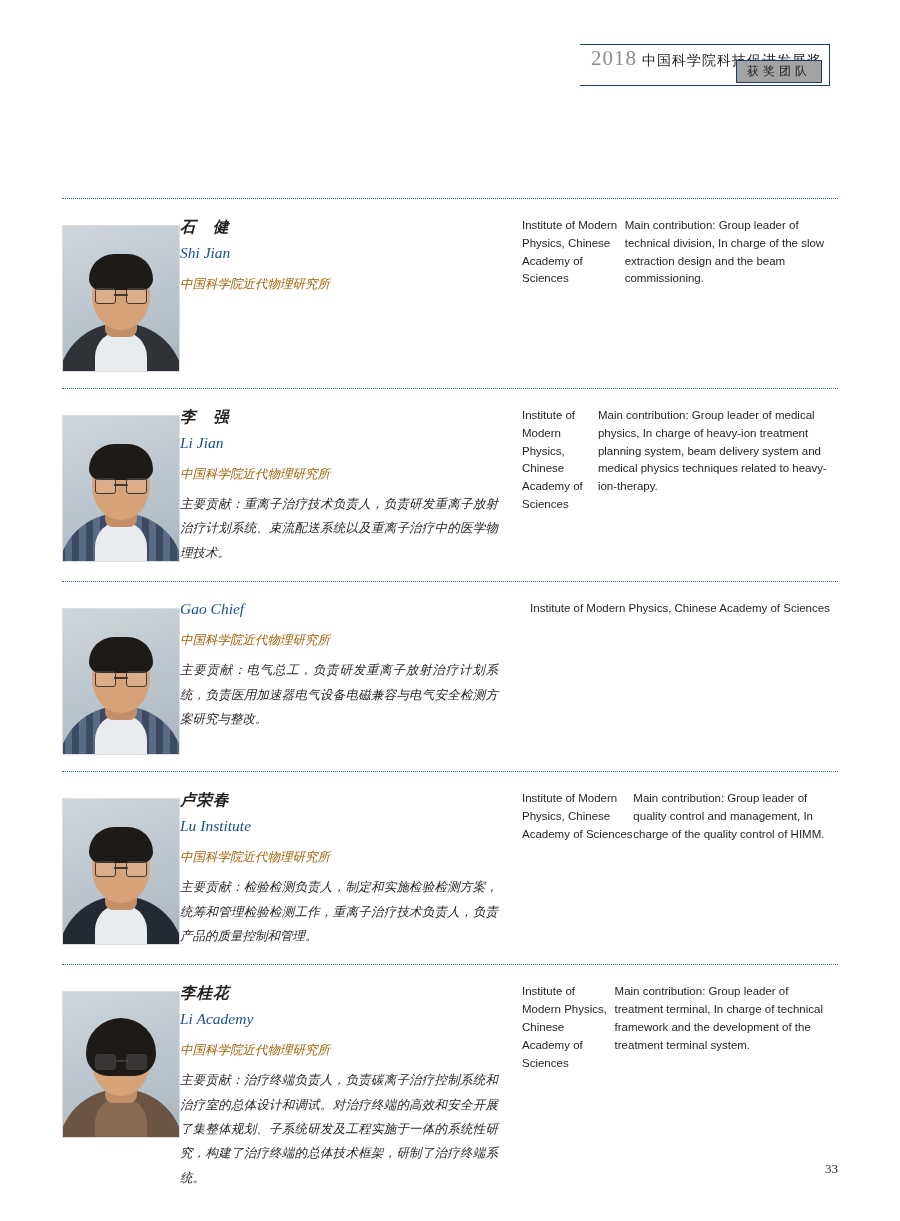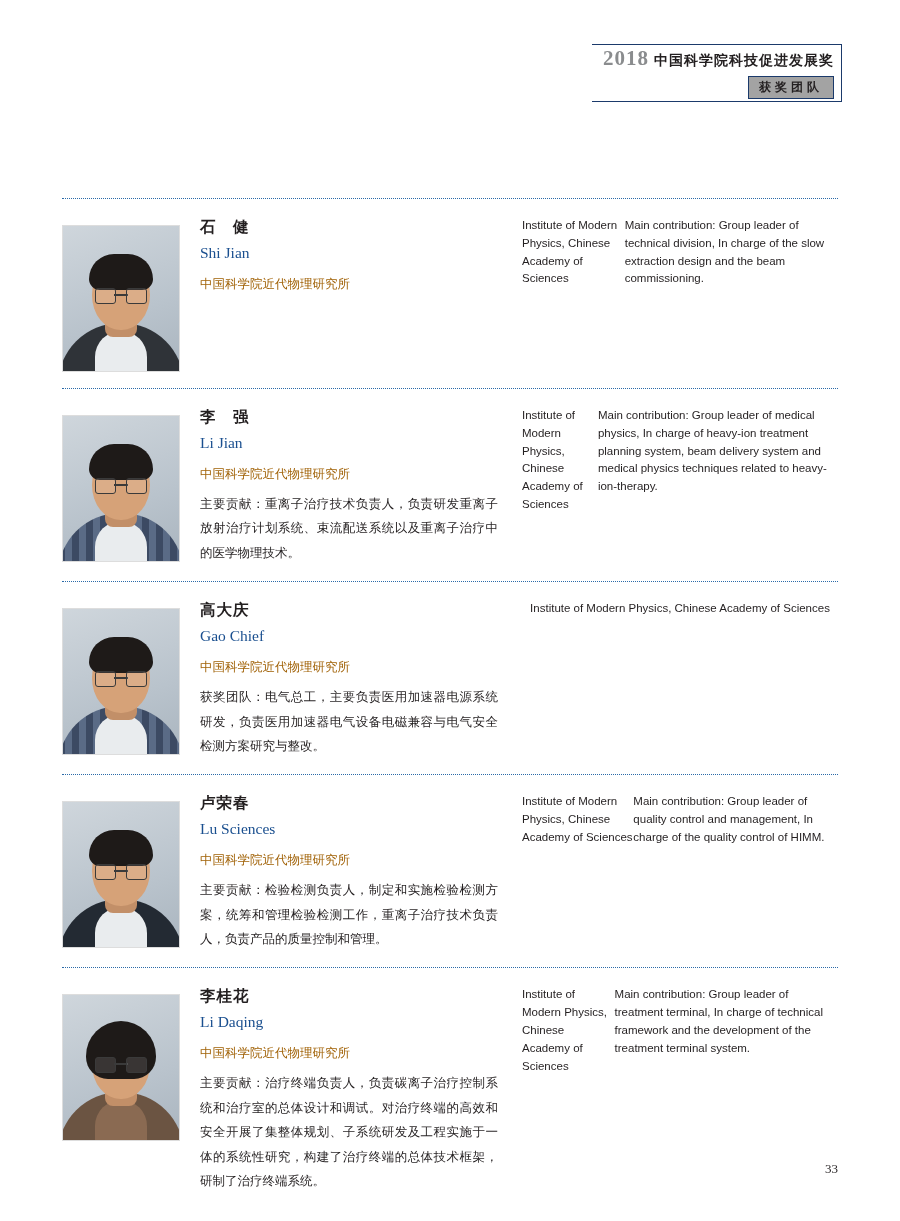--- a/index.html
+++ b/index.html
@@ -13,24 +13,23 @@
     font-family: "Liberation Sans", sans-serif;
     color: #231f20;
     position: relative;
     overflow: hidden;
   }
 
   
   .page-header {
     position: absolute;
     top: 44px;
-    right: 58px;
+    right: 70px;
     width: 250px;
-    height: 58px;
-    font-weight: bold;
+    height: 42px;
   }
   .header-bracket {
     position: absolute;
     top: 0;
     left: 0;
     right: 0;
     bottom: 0;
     border-top: 1px solid #1b3a6b;
     border-right: 1px solid #1b3a6b;
     border-bottom: 1px solid #1b3a6b;
@@ -196,22 +195,22 @@
   .photo.plaid .shoulders {
     background:
       repeating-linear-gradient(90deg, #3c4a63 0 7px, #5a6b86 7px 14px),
       #3c4a63;
   }
   .photo.dark .shoulders { background: #232a33; }
 
   .text-col {
     flex: 0 0 318px;
     width: 318px;
-    padding-left: 20px;
     box-sizing: border-box;
+    font-style: italic;
   }
   .name-cn {
     font-family: "Liberation Serif", serif;
     font-size: 15.5px;
     font-weight: bold;
     color: #231f20;
     letter-spacing: 1px;
     margin-bottom: 6px;
   }
   .name-en {
@@ -344,24 +343,23 @@
           <div class="head"></div>
           <div class="hair"></div>
         <div class="glasses">
             <i class="l"></i>
             <b></b>
             <i class="r"></i>
           </div>
       </div>
     </div>
     <div class="text-col">
-      <div class="name-cn">高大庆</div>
       <div class="name-en">Gao Chief</div>
       <div class="affil-cn">中国科学院近代物理研究所</div>
-      <div class="contrib-cn">获奖团队：电气总工，主要负责医用加速器电源系统研发，负责医用加速器电气设备电磁兼容与电气安全检测方案研究与整改。</div>
+      <div class="contrib-cn">主要贡献：电气总工，负责研发重离子放射治疗计划系统，负责医用加速器电气设备电磁兼容与电气安全检测方案研究与整改。</div>
     </div>
     <div class="en-col">
       <div class="affil-en">Institute of Modern Physics, Chinese Academy of Sciences</div>
     </div>
   </div>
 
   <div class="divider"></div>
 
   <div class="person">
     <div class="photo-col">
@@ -374,21 +372,21 @@
           <div class="hair"></div>
         <div class="glasses">
             <i class="l"></i>
             <b></b>
             <i class="r"></i>
           </div>
       </div>
     </div>
     <div class="text-col">
       <div class="name-cn">卢荣春</div>
-      <div class="name-en">Lu Sciences</div>
+      <div class="name-en">Lu Institute</div>
       <div class="affil-cn">中国科学院近代物理研究所</div>
       <div class="contrib-cn">主要贡献：检验检测负责人，制定和实施检验检测方案，统筹和管理检验检测工作，重离子治疗技术负责人，负责产品的质量控制和管理。</div>
     </div>
     <div class="en-col">
       <div class="affil-en">Institute of Modern Physics, Chinese Academy of Sciences</div>
       <div class="contrib-en">Main contribution: Group leader of quality control and management, In charge of the quality control of HIMM.</div>
     </div>
   </div>
 
   <div class="divider"></div>
@@ -404,21 +402,21 @@
           <div class="hair"></div>
         <div class="glasses">
             <i class="l"></i>
             <b></b>
             <i class="r"></i>
           </div>
       </div>
     </div>
     <div class="text-col">
       <div class="name-cn">李桂花</div>
-      <div class="name-en">Li Daqing</div>
+      <div class="name-en">Li Academy</div>
       <div class="affil-cn">中国科学院近代物理研究所</div>
       <div class="contrib-cn">主要贡献：治疗终端负责人，负责碳离子治疗控制系统和治疗室的总体设计和调试。对治疗终端的高效和安全开展了集整体规划、子系统研发及工程实施于一体的系统性研究，构建了治疗终端的总体技术框架，研制了治疗终端系统。</div>
     </div>
     <div class="en-col">
       <div class="affil-en">Institute of Modern Physics, Chinese Academy of Sciences</div>
       <div class="contrib-en">Main contribution: Group leader of treatment terminal, In charge of technical framework and the development of the treatment terminal system.</div>
     </div>
   </div>
 
 </div>

